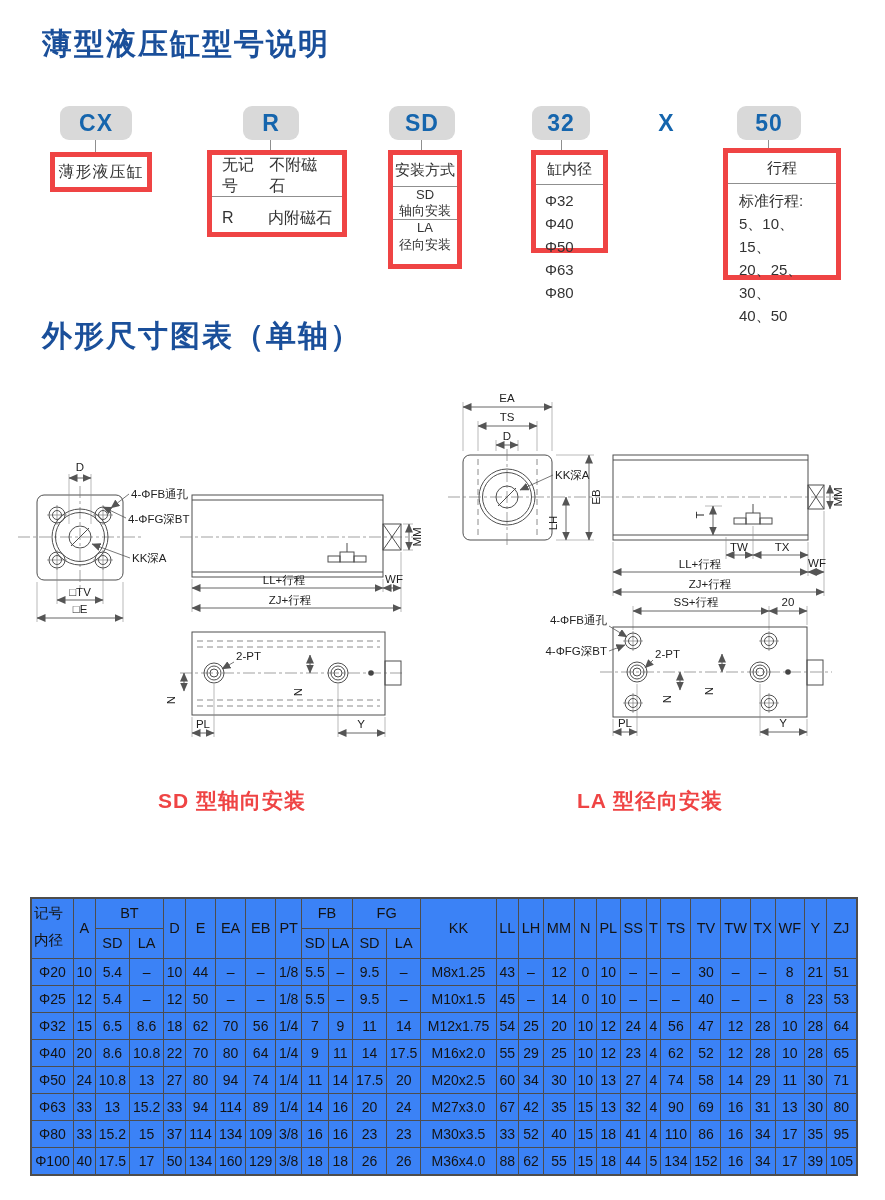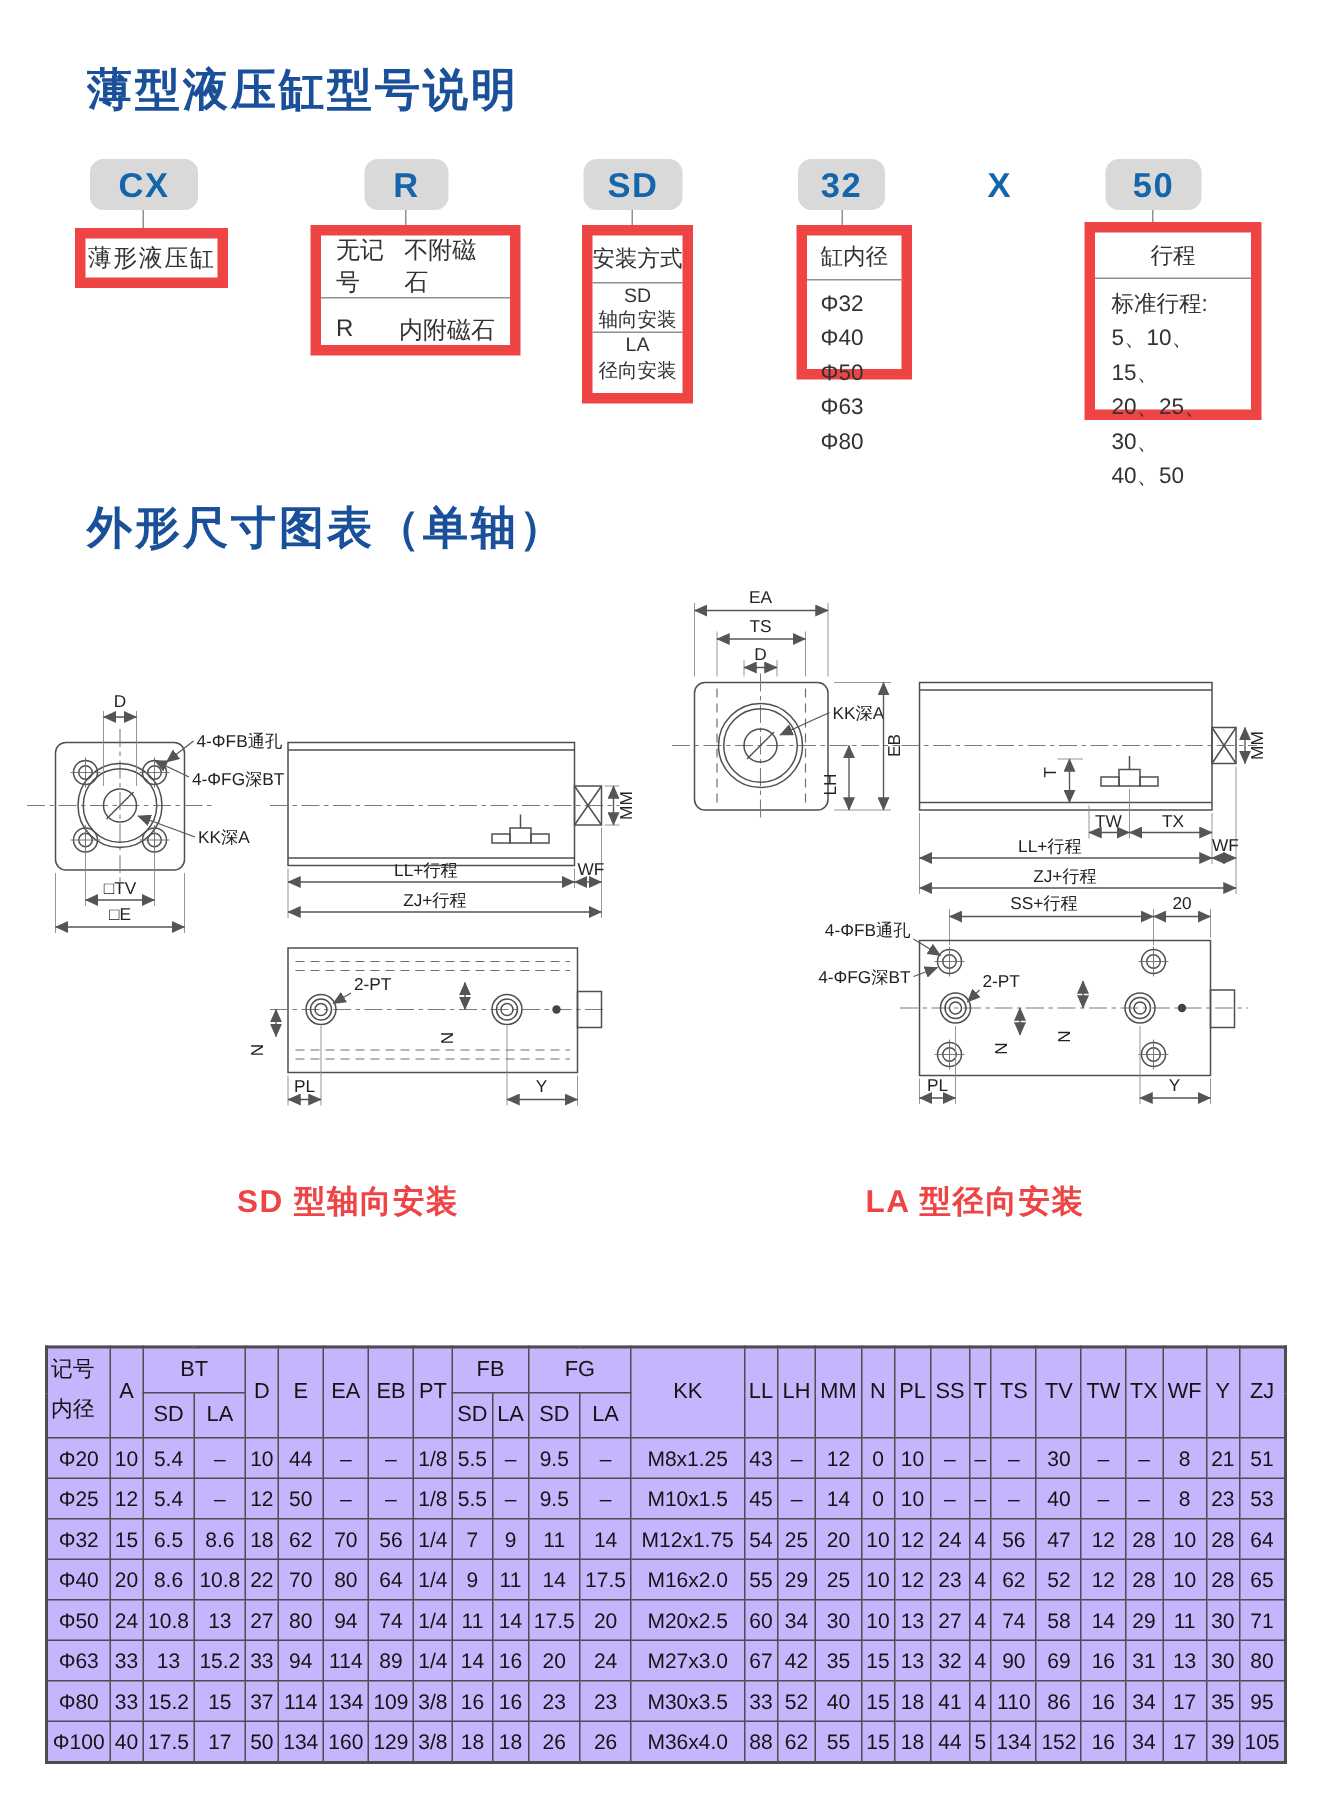--- a/index.html
+++ b/index.html
@@ -1,42 +1,42 @@
 <!DOCTYPE html>
 <html><head>
 <meta charset="utf-8">
 <style>
   html,body{margin:0;padding:0}
   body{width:885px;height:1200px;background:#fff;position:relative;overflow:hidden;
        font-family:"Liberation Sans","DejaVu Sans",sans-serif}
-  .sec-title{position:absolute;margin:16px;font-size:30px;font-weight:bold;color:#1A4F9A;letter-spacing:2px}
+  .sec-title{position:absolute;margin:0;font-size:30px;font-weight:bold;color:#1A4F9A;letter-spacing:2px}
   .badge{position:absolute;height:34px;line-height:34px;background:#D9D9D9;border-radius:9px;
          text-align:center;font-size:23px;font-weight:bold;color:#1565AD;letter-spacing:1px}
   .xmark{position:absolute;height:34px;line-height:34px;text-align:center;font-size:23px;font-weight:bold;color:#1565AD}
   .conn{position:absolute;width:1px;background:#8f8f8f}
-  .desc-box{position:absolute;border:7px solid #ef4444;background:#fff;color:#333;box-sizing:border-box;font-size:15px}
+  .desc-box{position:absolute;border:5px solid #ef4444;background:#fff;color:#333;box-sizing:border-box;font-size:15px}
   .hd{border-bottom:1px solid #8F8F8F;display:flex;align-items:center;justify-content:center;box-sizing:border-box}
   .cx-box{display:flex;align-items:center;justify-content:center;font-size:16px;letter-spacing:1px}
   .pair-row{display:flex;justify-content:space-between;align-items:center;padding:0 10px;height:42px;font-size:16px;box-sizing:border-box}
   .pair-row.b{border-bottom:1px solid #8F8F8F}
   .opt-row{display:flex;flex-direction:column;align-items:center;justify-content:center;font-size:13px;line-height:1.25;box-sizing:border-box}
   .body-lines{padding:4px 9px;font-size:15px}
   .caption{position:absolute;font-size:21px;font-weight:bold;color:#ef4444;text-align:center;letter-spacing:1px}
   
   .draw{position:absolute;left:0;top:380px}
   .draw .ln{fill:none;stroke:#4F4F4F;stroke-width:1}
   .draw .thin{stroke:#6a6a6a;stroke-width:.6}
   .draw .cl{stroke:#7a7a7a;stroke-width:.7;stroke-dasharray:12 3 3 3;fill:none}
   .draw .dsh{stroke:#6f6f6f;stroke-width:.8;stroke-dasharray:6 4;fill:none}
   .draw .dim{stroke:#555;stroke-width:.9;fill:none}
   .draw .ext{stroke:#8a8a8a;stroke-width:.6}
   .draw .lead{stroke:#555;stroke-width:.8;fill:none}
   .draw text{font-size:11.5px;fill:#222;font-family:"Liberation Sans","DejaVu Sans",sans-serif}
   
-  .dim-table{position:absolute;left:30px;top:897px;width:828px;border-collapse:collapse;background:#c4b5fd;
+  .dim-table{position:absolute;left:30px;top:897px;width:828px;border-collapse:collapse;background:#3b82f6;
              color:#141414;text-align:center;font-size:14px;border:2px solid #4D4D4D}
   .dim-table th,.dim-table td{border:1px solid #4D4D4D;font-weight:normal;padding:1px 2px;height:24px;
              white-space:nowrap;line-height:1.15}
   .dim-table thead th{height:27px;font-size:14.5px}
   .corner{text-align:left;vertical-align:top;padding:2px 5px}
   .corner div{height:27px;display:flex;align-items:center}
 </style>
 </head>
 <body>
 

